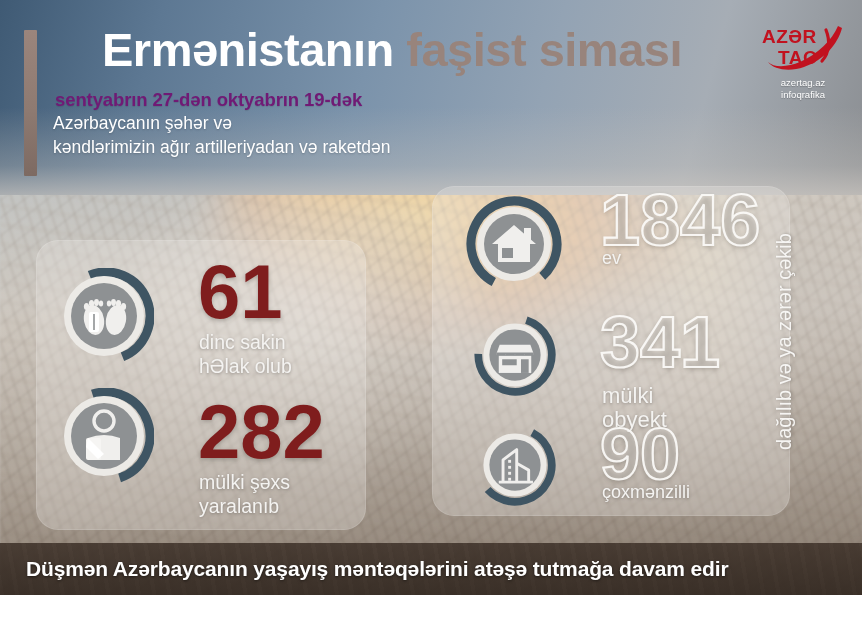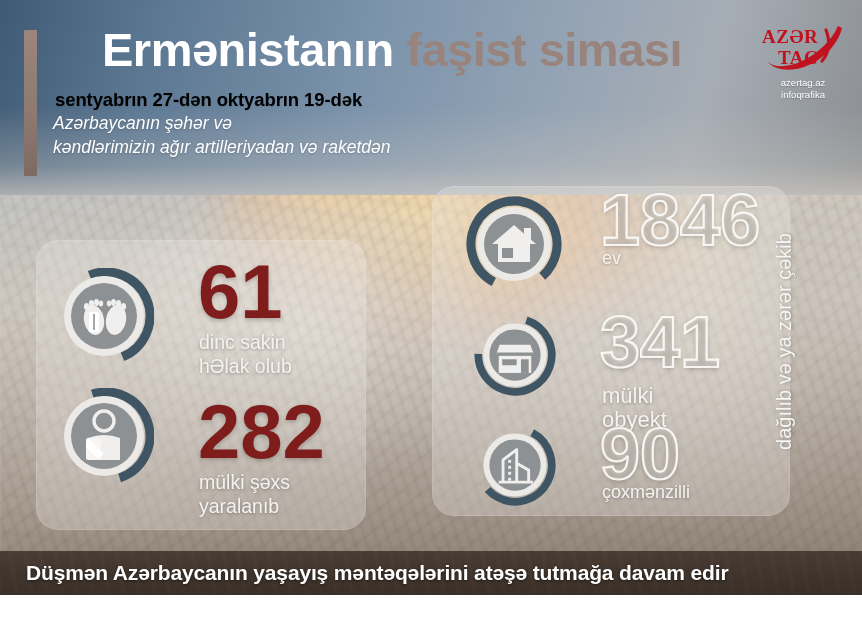--- a/index.html
+++ b/index.html
@@ -66,33 +66,33 @@
 
   .title{
     position:absolute;left:58px;top:22px;
     font-size:47px;font-weight:bold;letter-spacing:-.5px;white-space:nowrap;margin-left:44px;
   }
   .title .t-white{color:#ffffff;}
   .title .t-muted{color:#98847c;}
 
   .subtitle-red{
     position:absolute;left:55px;top:89px;
-    font-size:18.5px;font-weight:bold;color:#000000;letter-spacing:-.1px;
+    font-size:18.5px;font-weight:bold;color:#701a75;letter-spacing:-.1px;
     text-shadow:0 1px 1px rgba(0,0,0,.10);
   }
   .subtitle-body{
     position:absolute;left:53px;top:111px;
     font-size:17.5px;color:#ffffff;line-height:24px;font-weight:normal;
     text-shadow:0 1px 2px rgba(40,50,60,.28);
   }
-  .subtitle-body div{white-space:nowrap;font-style:italic;}
+  .subtitle-body div{white-space:nowrap;}
 
   
   .logo{position:absolute;left:760px;top:24px;width:86px;height:82px;text-align:center;}
-  .logo-mark{position:relative;width:86px;height:52px;font-family:Liberation Serif, serif;}
+  .logo-mark{position:relative;width:86px;height:52px;}
   .logo-azer{
     position:absolute;left:2px;top:2px;
     font-size:19px;font-weight:bold;color:#c1121f;letter-spacing:.5px;
   }
   .logo-tac{
     position:absolute;left:18px;top:23px;
     font-size:19px;font-weight:bold;color:#c1121f;letter-spacing:.5px;
   }
   .logo-swoosh{position:absolute;left:0;top:0;}
   .logo-sub{
@@ -159,21 +159,21 @@
   
   .side-text{
     position:absolute;left:676px;top:330px;
     transform:rotate(-90deg);transform-origin:center center;
     font-size:20px;color:#f6f5f3;white-space:nowrap;
     text-shadow:0 1px 3px rgba(60,55,50,.40);
   }
 
   
   .banner{
-    position:absolute;left:0;bottom:35px;width:862px;height:44px;
+    position:absolute;left:0;bottom:35px;width:862px;height:52px;
     background:
       linear-gradient(180deg, rgba(58,46,38,.80) 0%, rgba(48,38,31,.86) 100%),
       repeating-linear-gradient(80deg, rgba(150,130,112,.30) 0px, rgba(150,130,112,.30) 4px, rgba(90,74,60,.30) 4px, rgba(90,74,60,.30) 15px);
     display:flex;align-items:center;
   }
   .banner-text{
     color:#ffffff;font-size:21px;font-weight:bold;padding-left:26px;
     letter-spacing:-.15px;white-space:nowrap;
     text-shadow:0 1px 3px rgba(0,0,0,.55);
   }

